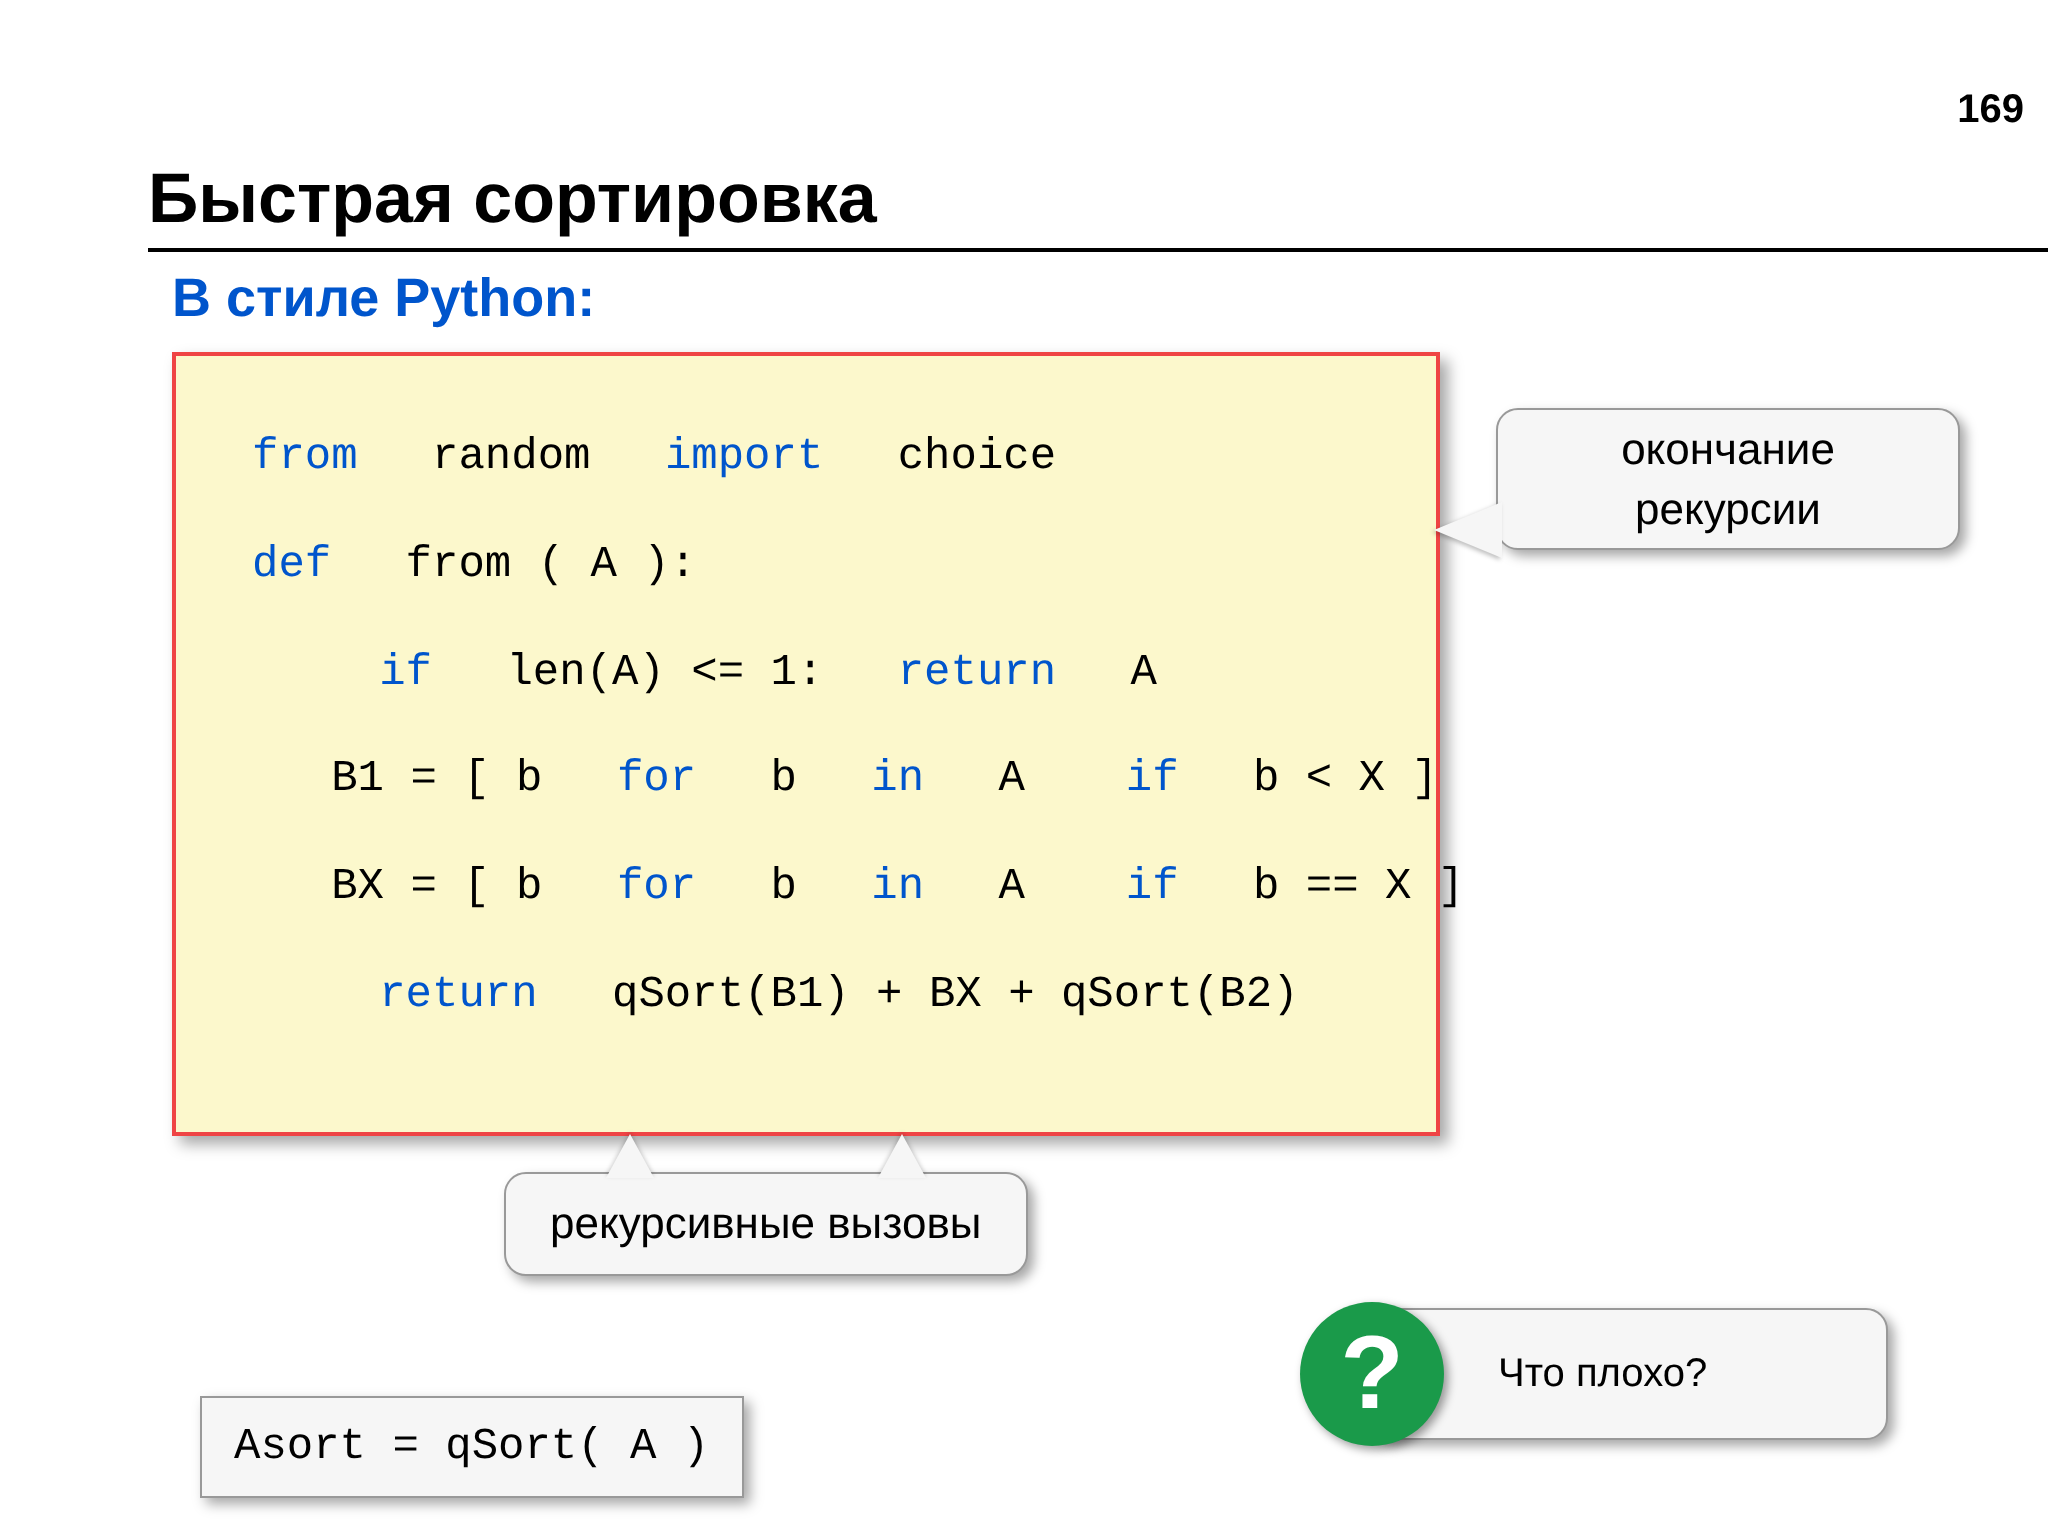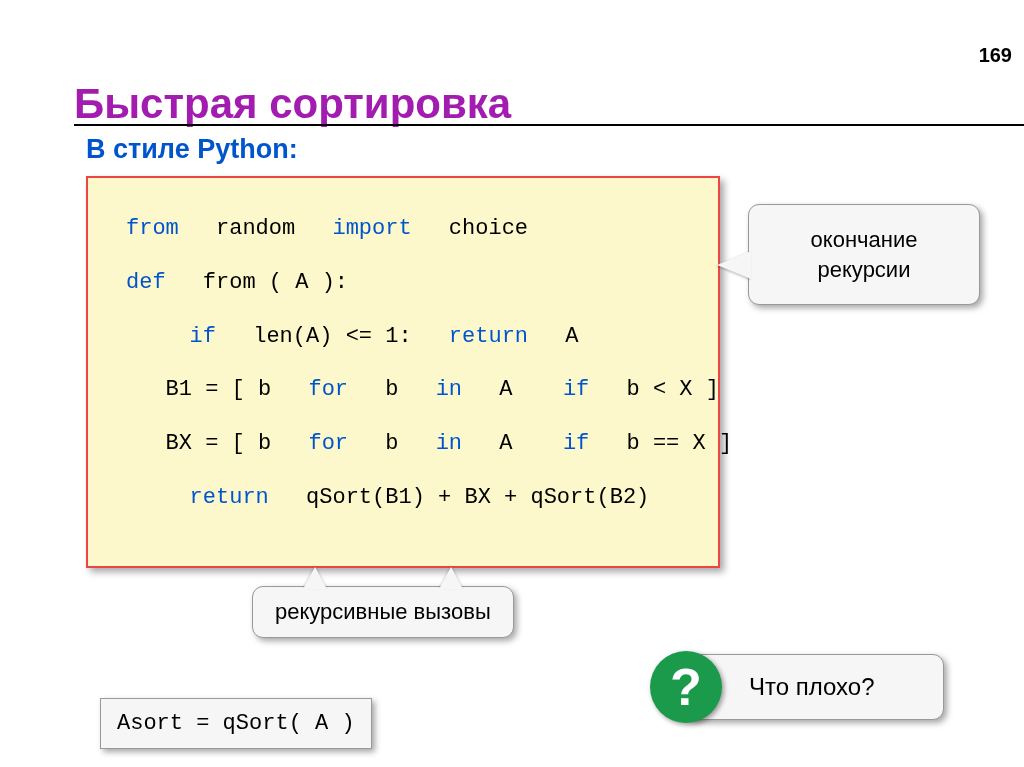--- a/index.html
+++ b/index.html
@@ -16,23 +16,23 @@
     top: 8px;
     right: 24px;
     font-weight: bold;
     font-size: 20px;
     color: #000;
   }
   .title {
     position: absolute;
     top: 44px;
     left: 38px;
-    font-size: 42px;
+    font-size: 35px;
     font-weight: bold;
-    color: #a21caf;
+    color: #000000;
   }
   .title-underline {
     position: absolute;
     top: 88px;
     left: 38px;
     width: 950px;
     height: 2px;
     background: #000;
   }
   .subtitle {
@@ -61,21 +61,21 @@
   .kw { color: #0055cc; font-weight: normal; }
   .fn { color: #1a9a4a; }
   .callout {
     position: absolute;
     background: #f6f6f6;
     border: 1px solid #999;
     border-radius: 11px;
     box-shadow: 3px 3px 6px rgba(0,0,0,0.35);
     font-size: 22px;
     color: #000;
-    padding: 20px 18px;
+    padding: 5px 18px;
     text-align: center;
   }
   .callout-top {
     top: 168px;
     left: 712px;
     width: 232px;
     line-height: 1.35;
   }
   .callout-top::before {
     content: "";
@@ -121,21 +121,21 @@
     left: 648px;
     width: 260px;
     height: 66px;
     background: #f6f6f6;
     border: 1px solid #999;
     border-radius: 11px;
     box-shadow: 3px 3px 6px rgba(0,0,0,0.35);
     display: flex;
     align-items: center;
     padding-left: 64px;
-    font-size: 24px;
+    font-size: 20px;
   }
   .qmark-circle {
     position: absolute;
     left: 614px;
     top: 615px;
     width: 72px;
     height: 72px;
     border-radius: 50%;
     background: #1a9a4a;
     color: #fff;

